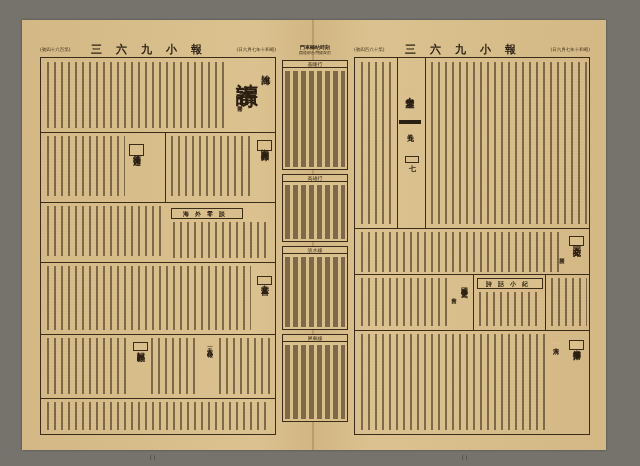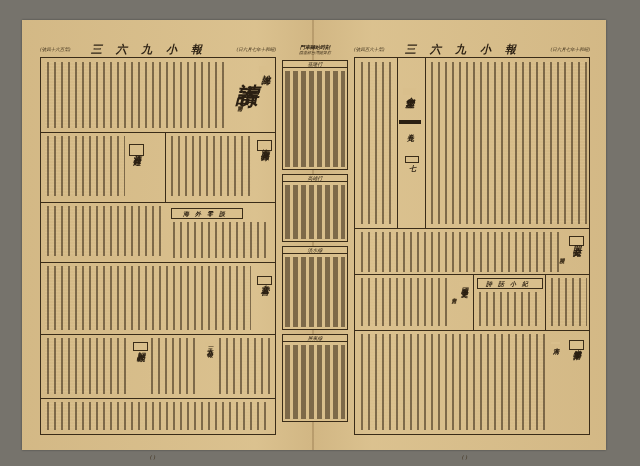--- a/index.html
+++ b/index.html
@@ -1,19 +1,19 @@
 <!DOCTYPE html>
 <html><head>
 <meta charset="utf-8">
 <style>
   html,body{margin:0;padding:0;}
   body{width:640px;height:466px;background:#76736c;position:relative;overflow:hidden;font-family:"DejaVu Serif",serif;}
   .paper{position:absolute;left:22px;top:20px;width:584px;height:430px;background:#d9bf8c;
     background-image:linear-gradient(90deg,rgba(120,80,30,.06),rgba(255,240,200,.05) 40%,rgba(120,80,30,.08) 50%,rgba(255,240,200,.05) 60%,rgba(120,80,30,.06));
-    box-shadow:0 0 2px rgba(0,0,0,.4);font-style:italic;}
+    box-shadow:0 0 2px rgba(0,0,0,.4);}
   .fold{position:absolute;left:290px;top:0;width:2px;height:430px;background:rgba(110,80,40,.25);}
   .mast{position:absolute;top:24px;height:10px;font-size:5px;color:#3a2c18;display:flex;align-items:center;justify-content:space-between;}
   .mast .title{font-size:11px;font-weight:bold;letter-spacing:14px;color:#2a1f12;}
   .mast .small{font-size:4.5px;white-space:nowrap;}
   .page{position:absolute;top:37px;border:1.5px solid #3a2c18;box-sizing:border-box;}
   .text-block{position:absolute;background-image:repeating-linear-gradient(90deg,transparent 0 2px,rgba(50,35,18,.55) 2px 4px,transparent 4px 7px),repeating-linear-gradient(0deg,transparent 0 2px,rgba(217,191,140,.9) 2px 3px);}
   .hr{position:absolute;height:1px;background:#3a2c18;}
   .vr{position:absolute;width:1px;background:#3a2c18;}
   .heading{position:absolute;writing-mode:vertical-rl;font-weight:bold;color:#2a1f12;background:#d9bf8c;text-align:center;letter-spacing:1px;}
   .hbox{position:absolute;border:1px solid #3a2c18;background:#d9bf8c;font-size:6px;color:#2a1f12;text-align:center;font-weight:bold;letter-spacing:6px;}

